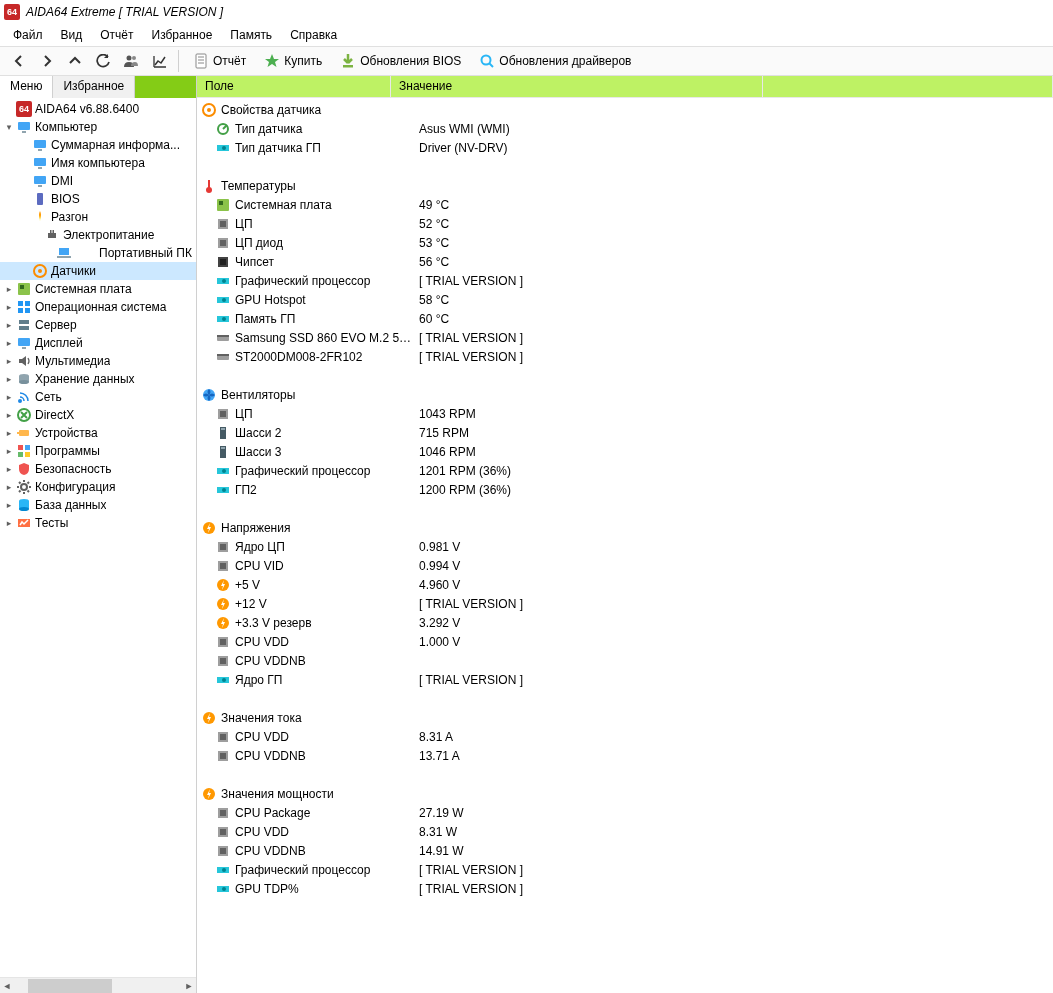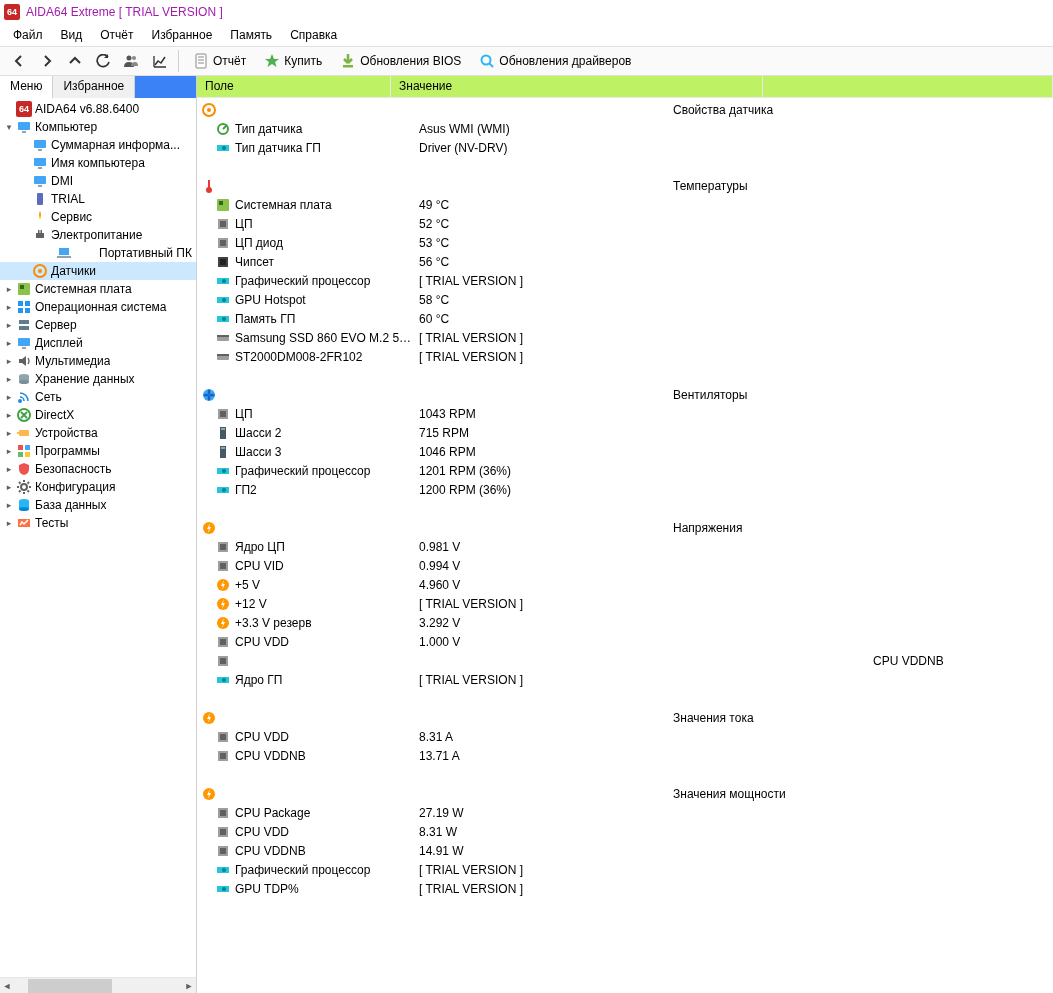--- a/index.html
+++ b/index.html
@@ -17,21 +17,21 @@
   .titlebar {
     height: 24px; display: flex; align-items: center;
     padding: 0 4px; background: #fff; gap: 6px;
   }
   .app-logo {
     width: 16px; height: 16px; background: #c62828;
     color: #fff; font-size: 9px; font-weight: bold;
     display: flex; align-items: center; justify-content: center;
     border-radius: 2px;
   }
-  .title-text { color: #a21caf; font-size: 12px; }
+  .title-text { color: #000000; font-size: 12px; font-style: italic; }
   
   .menubar {
     height: 22px; display: flex; align-items: center; padding: 0 4px;
     background: #fff;
   }
   .menu-item { padding: 3px 9px; cursor: default; }
   
   .toolbar {
     height: 30px; display: flex; align-items: center;
     padding: 0 6px; gap: 2px;
@@ -47,21 +47,21 @@
     height: 26px; display: flex; align-items: center; gap: 4px;
     padding: 0 8px; cursor: pointer;
   }
   
   .main { flex: 1; display: flex; overflow: hidden; }
   .left {
     width: 197px; display: flex; flex-direction: column;
     border-right: 1px solid #d0d0d0;
   }
   .left-tabs {
-    height: 22px; display: flex; background: #3b82f6;
+    height: 22px; display: flex; background: #84cc16;
   }
   .left-tab {
     padding: 3px 10px; cursor: default; background: #f0f0f0;
     border-right: 1px solid #d0d0d0;
   }
   .left-tab.active { background: #fff; }
   .tree {
     flex: 1; overflow-y: auto; overflow-x: hidden;
     background: #fff; padding: 2px 0;
   }
@@ -89,21 +89,20 @@
   }
   .col-h {
     padding: 3px 8px; border-right: 1px solid #e8e8e8;
   }
   .col-h.field { width: 194px; }
   .col-h.value { width: 372px; }
   .rows { flex: 1; overflow-y: auto; padding: 2px 0; }
   .row {
     height: 19px; display: flex; align-items: center;
     padding-left: 4px;
-    justify-content: space-between;
   }
   .row .ic { width: 16px; height: 16px; display:flex; align-items:center; justify-content:center; margin-right: 4px;}
   .row.group { font-weight: normal; }
   .row.item { padding-left: 18px; }
   .row .fld { width: 180px; overflow:hidden; text-overflow: ellipsis; white-space: nowrap; }
   .row.group .fld { width: 380px; }
   .row .val { flex: 1; padding-left: 4px; }
   .spacer { height: 19px; }
   
   svg { display: block; }
@@ -248,33 +247,33 @@
           </span>
           <span class="tlabel">DMI</span>
         </div>
         <div class="tree-row" style="padding-left: 18px;">
           <span class="twisty"></span>
           <span class="ticon">
             <svg width="16" height="16" viewBox="0 0 16 16">
               <rect x="5" y="2" width="6" height="12" rx="1" fill="#5c6bc0"></rect>
             </svg>
           </span>
-          <span class="tlabel">TRIAL</span>
+          <span class="tlabel">BIOS</span>
         </div>
         <div class="tree-row" style="padding-left: 18px;">
           <span class="twisty"></span>
           <span class="ticon">
             <svg width="16" height="16" viewBox="0 0 16 16">
               <path d="M8 2 Q6 6 8 10 Q10 6 8 2 Z" fill="#ff9800"></path>
               <path d="M8 6 Q7 9 8 12 Q9 9 8 6 Z" fill="#ffeb3b"></path>
             </svg>
           </span>
-          <span class="tlabel">Сервис</span>
-        </div>
-        <div class="tree-row" style="padding-left: 18px;">
+          <span class="tlabel">Разгон</span>
+        </div>
+        <div class="tree-row" style="padding-left: 30px;">
           <span class="twisty"></span>
           <span class="ticon">
             <svg width="16" height="16" viewBox="0 0 16 16">
               <rect x="4" y="6" width="8" height="5" fill="#616161"></rect>
               <rect x="6" y="3" width="1.5" height="3" fill="#616161"></rect>
               <rect x="8.5" y="3" width="1.5" height="3" fill="#616161"></rect>
             </svg>
           </span>
           <span class="tlabel">Электропитание</span>
         </div>

